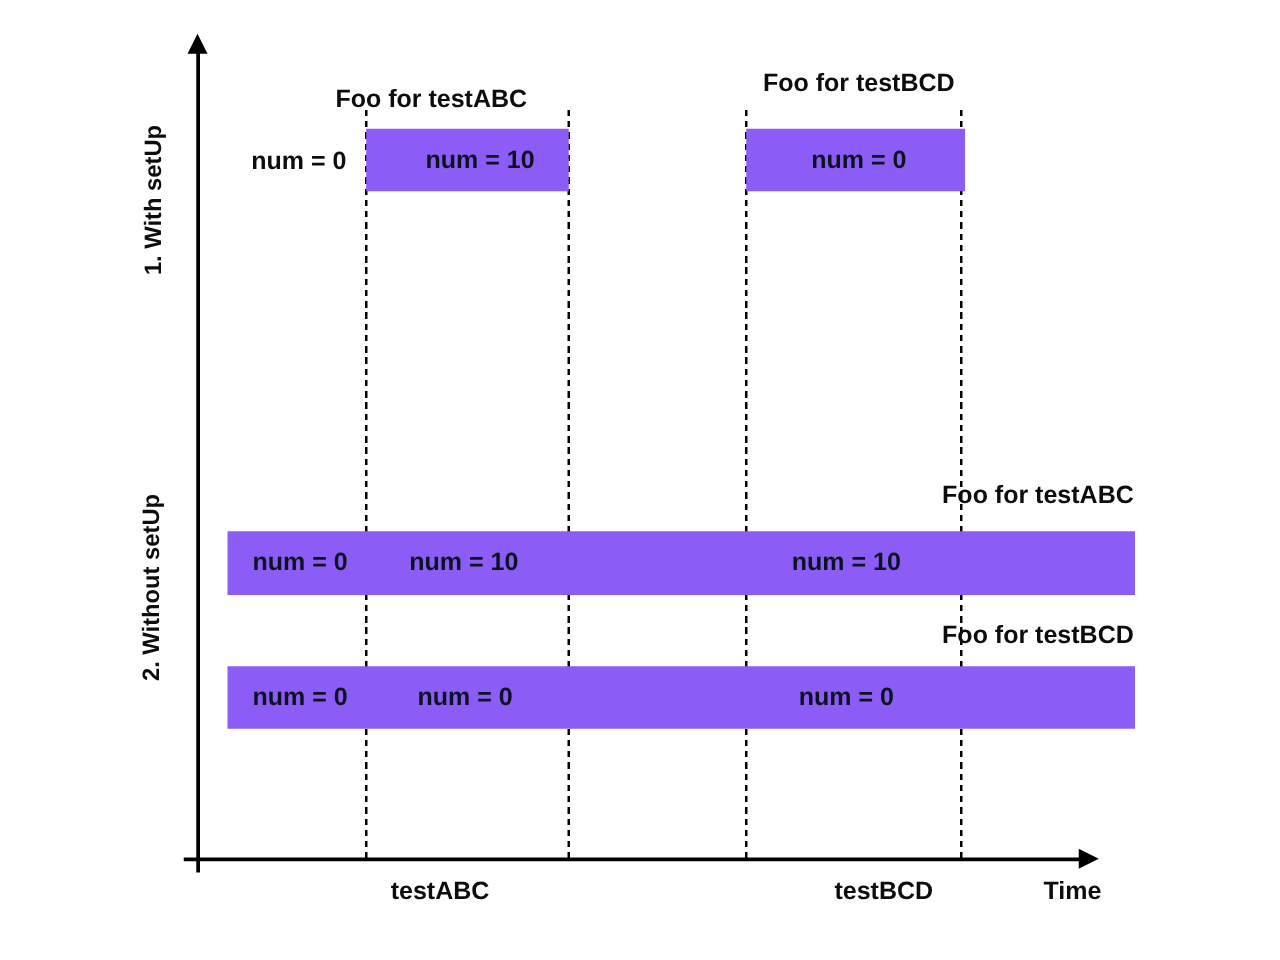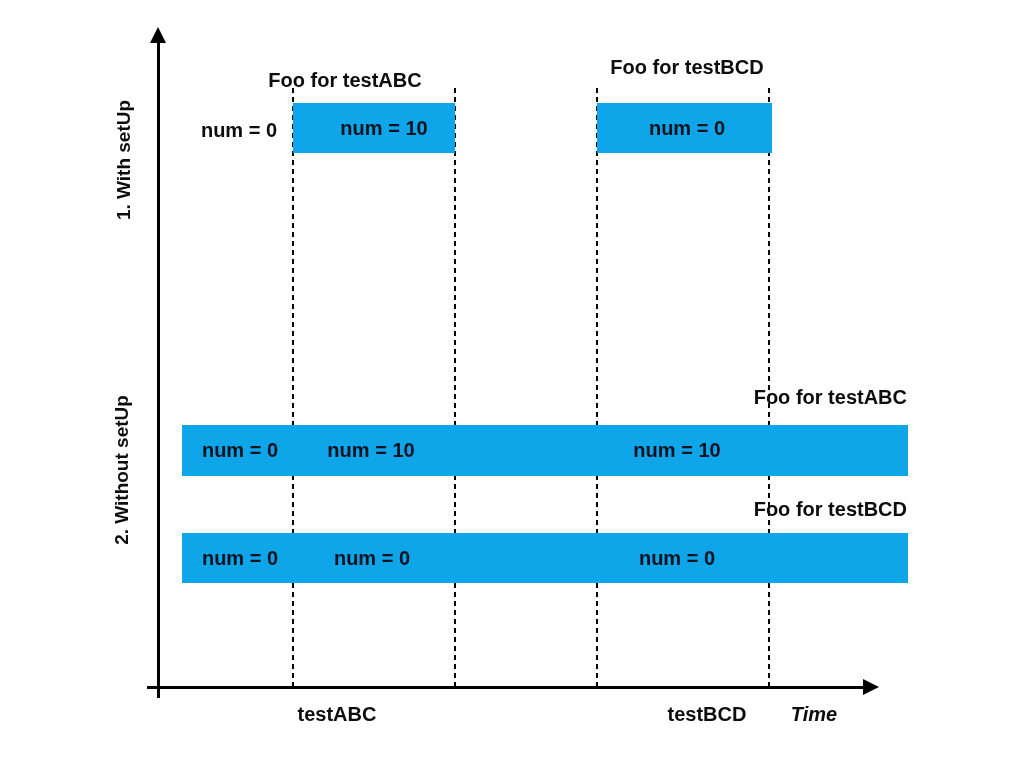--- a/index.html
+++ b/index.html
@@ -24,21 +24,21 @@
     white-space: nowrap;
   }
   .center { transform: translate(-50%, -50%); }
   .rotated {
     transform: translate(-50%, -50%) rotate(-90deg);
     transform-origin: center;
     font-size: 19px;
   }
   .bar {
     position: absolute;
-    background: #0ea5e9;
+    background: #8b5cf6;
     display: flex;
     align-items: center;
   }
   .bar .val {
     position: absolute;
     transform: translateX(-50%);
     font-weight: bold;
     font-size: 20px;
     color: #0b1320;
     white-space: nowrap;
@@ -123,17 +123,17 @@
     <span class="val" style="left:495px;">num = 10</span>
   </div>
 
   <div class="txt right-align" style="right:117px; top:509px;">Foo for testBCD</div>
   <div class="bar" style="left:182px; top:533px; width:726px; height:50px;">
     <span class="val" style="left:58px;">num = 0</span>
     <span class="val" style="left:190px;">num = 0</span>
     <span class="val" style="left:495px;">num = 0</span>
   </div>
 
-  <div class="txt center" style="left:337px; top:714px;">testABC</div>
+  <div class="txt center" style="left:352px; top:714px;">testABC</div>
   <div class="txt center" style="left:707px; top:714px;">testBCD</div>
-  <div class="txt center" style="left:814px; top:714px;font-style:italic;">Time</div>
+  <div class="txt center" style="left:858px; top:714px;">Time</div>
 
 </div>
 
 </body></html>

